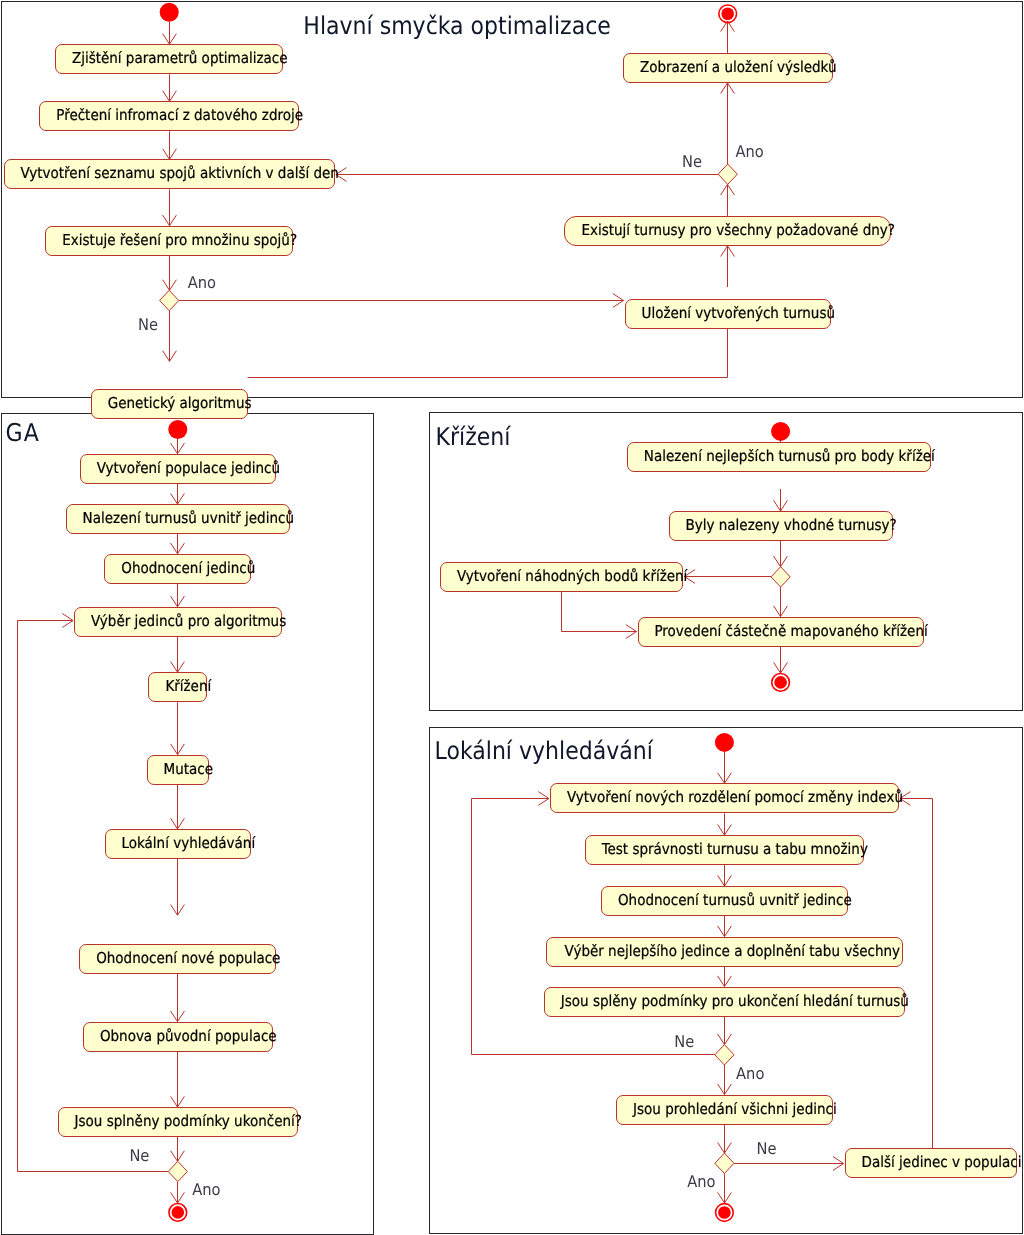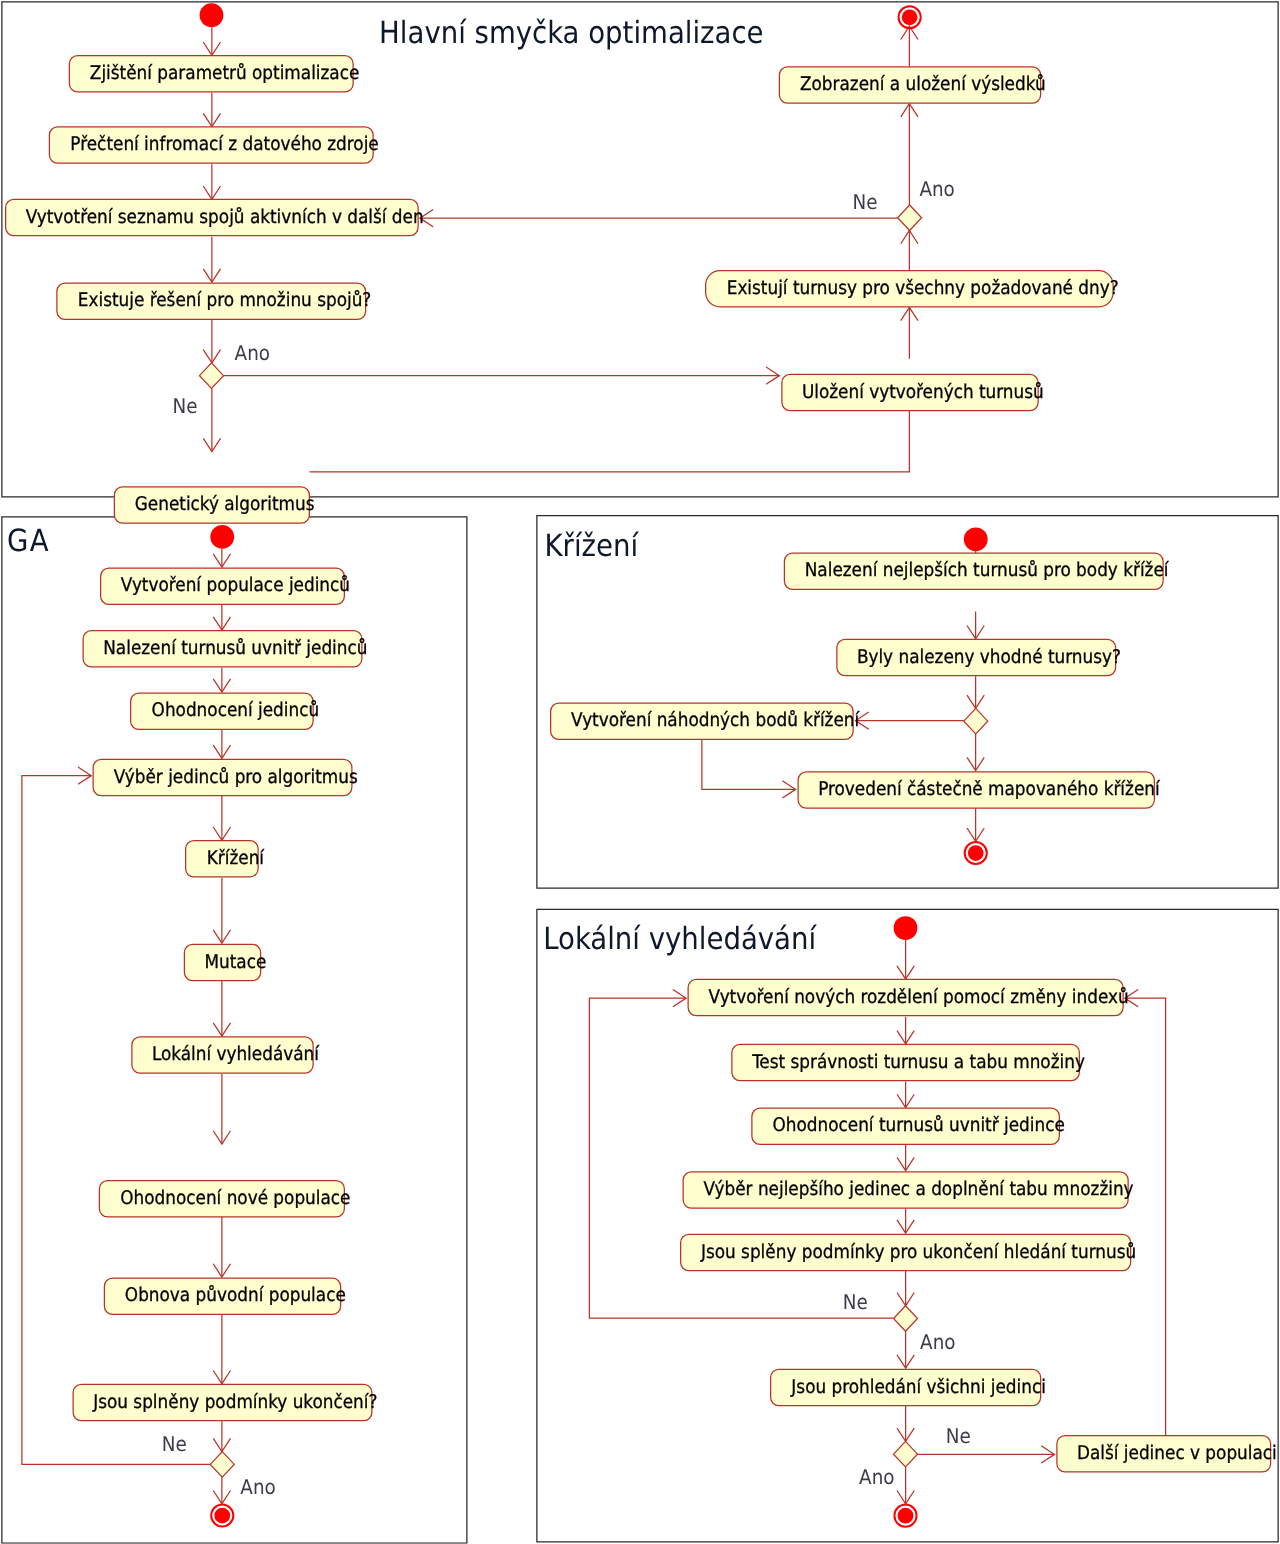--- a/index.html
+++ b/index.html
@@ -176,20 +176,20 @@
 <div class="node" style="left:57.6px;top:1107.0px;width:240.4px;"><span>Jsou splněny podmínky ukončení?</span></div>
 <div class="lbl" style="left:129.4px;top:1147.6px;">Ne</div>
 <div class="lbl" style="left:192.3px;top:1182.2px;">Ano</div>
 <div class="node" style="left:626.8px;top:442px;width:304.0px;"><span>Nalezení nejlepších turnusů pro body křížeí</span></div>
 <div class="node" style="left:668.5px;top:511.0px;width:224.3px;"><span>Byly nalezeny vhodné turnusy?</span></div>
 <div class="node" style="left:439.9px;top:561.9px;width:243.5px;"><span>Vytvoření náhodných bodů křížení</span></div>
 <div class="node" style="left:637.5px;top:616.5px;width:286.2px;"><span>Provedení částečně mapovaného křížení</span></div>
 <div class="node" style="left:549.9px;top:783.3px;width:349.0px;"><span>Vytvoření nových rozdělení pomocí změny indexů</span></div>
 <div class="node" style="left:584.8px;top:835.1px;width:279.1px;"><span>Test správnosti turnusu a tabu množiny</span></div>
 <div class="node" style="left:601.0px;top:886.0px;width:246.8px;"><span>Ohodnocení turnusů uvnitř jedince</span></div>
-<div class="node" style="left:545.8px;top:936.5px;width:357.1px;"><span>Výběr nejlepšího jedinec a doplnění tabu mnozžiny</span></div>
+<div class="node" style="left:545.8px;top:936.5px;width:357.1px;"><span>Výběr nejlepšího jedince a doplnění tabu všechny</span></div>
 <div class="node" style="left:543.8px;top:986.5px;width:361.1px;"><span>Jsou splěny podmínky pro ukončení hledání turnusů</span></div>
 <div class="node" style="left:616.1px;top:1094.5px;width:216.6px;"><span>Jsou prohledání všichni jedinci</span></div>
 <div class="node" style="left:844.6px;top:1148.4px;width:172.8px;"><span>Další jedinec v populaci</span></div>
 <div class="lbl" style="left:674.2px;top:1034.4px;">Ne</div>
 <div class="lbl" style="left:736.1px;top:1066.4px;">Ano</div>
 <div class="lbl" style="left:756.6px;top:1140.9px;">Ne</div>
 <div class="lbl" style="left:687.3px;top:1174.1px;">Ano</div>
 
 </body></html>

